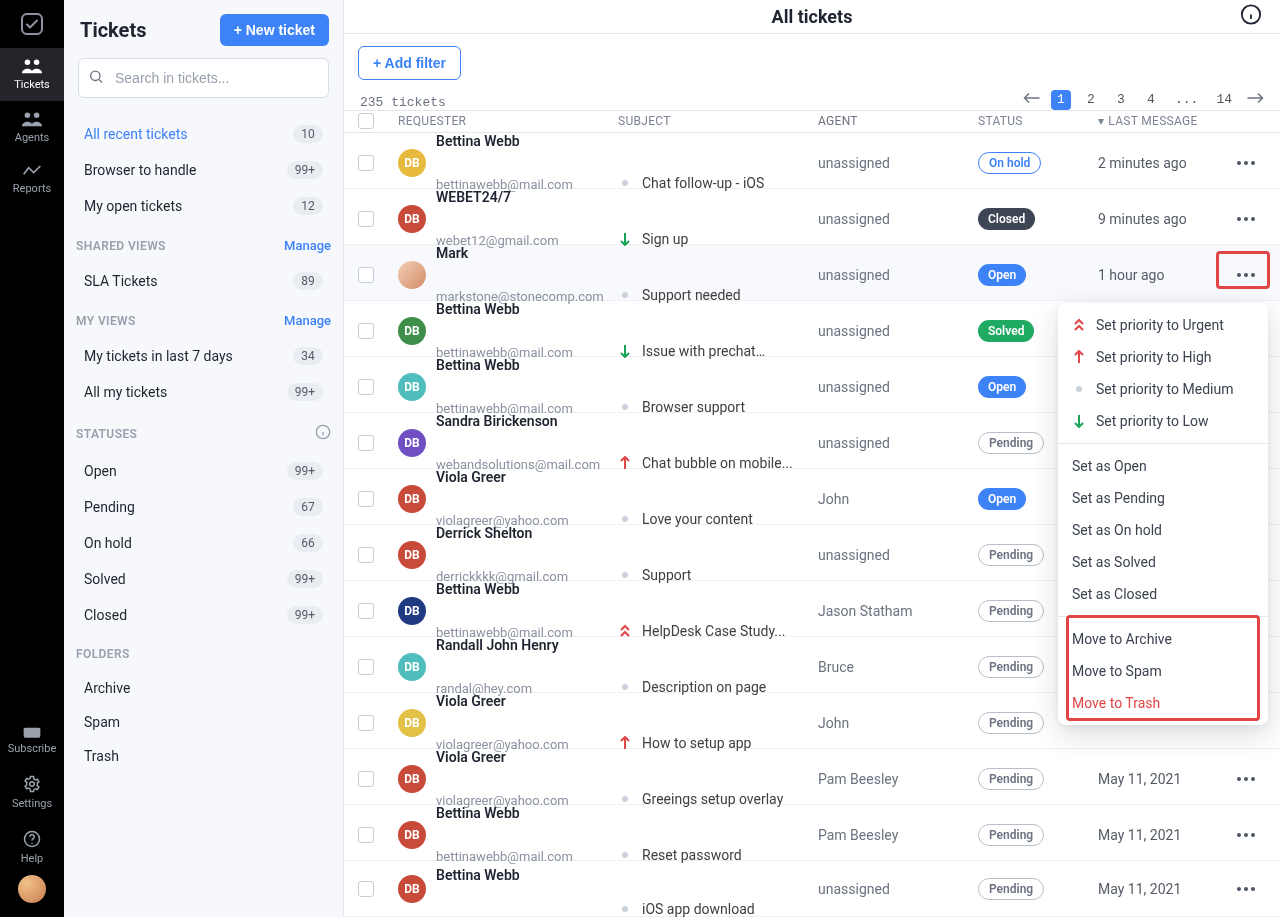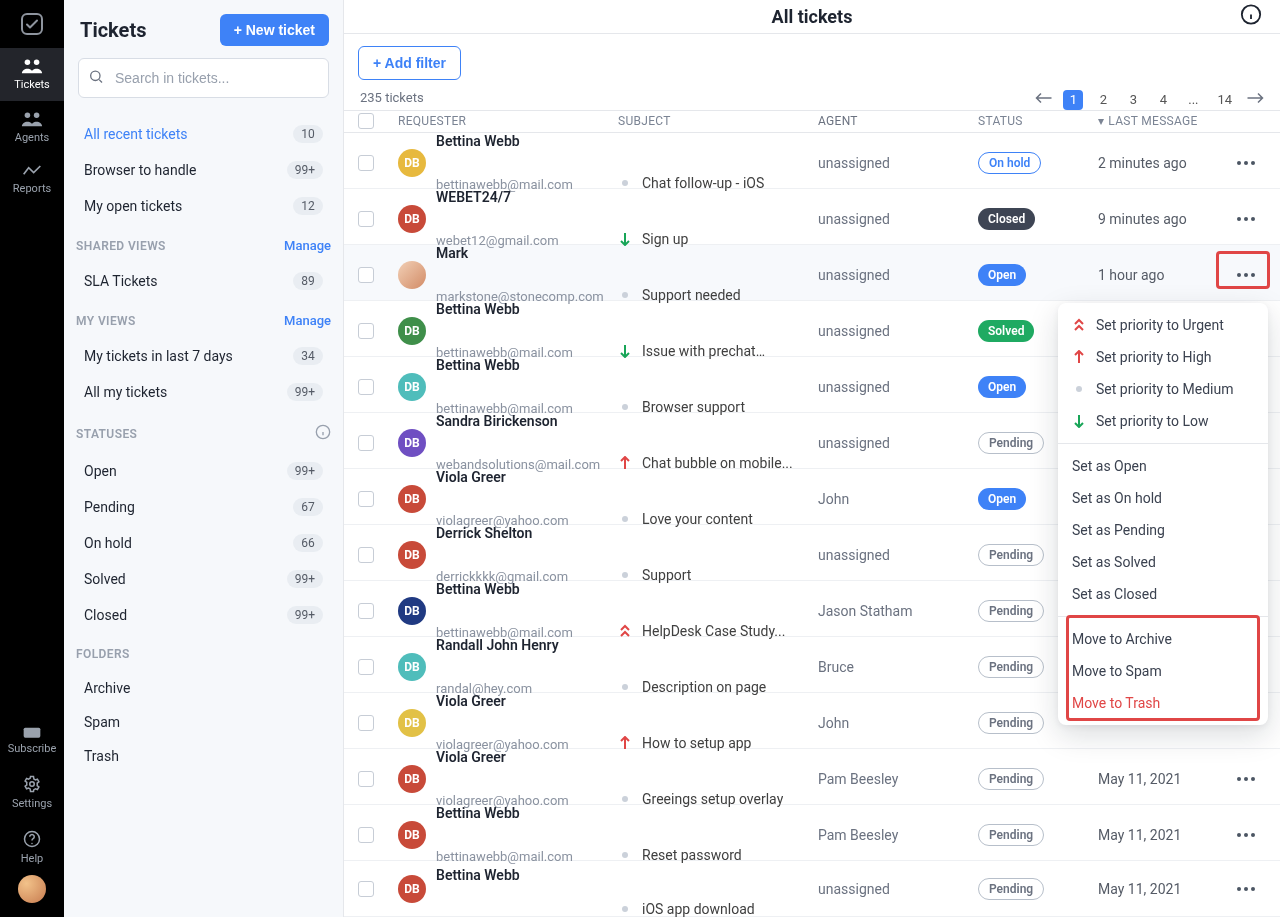--- a/index.html
+++ b/index.html
@@ -36,21 +36,21 @@
   .nav-item .count{background:var(--chip);color:#555b66;border-radius:12px;font-size:12px;padding:2px 8px;min-width:30px;text-align:center;}
   .side-scroll{flex:1;overflow:auto;}
 
   
   .main{flex:1;display:flex;flex-direction:column;min-width:0;}
   .top{height:54px;display:flex;align-items:center;justify-content:center;position:relative;border-bottom:1px solid var(--line);}
   .top .title{font-size:18px;font-weight:700;}
   .top .info{position:absolute;right:18px;top:50%;transform:translateY(-50%);color:#1e2430;}
   .toolbar{padding:12px 14px 0 14px;}
   .add-filter{border:1px solid var(--blue);color:var(--blue);background:#fff;border-radius:6px;padding:8px 14px;font-size:14px;font-weight:600;cursor:pointer;}
-  .meta-row{display:flex;align-items:flex-start;justify-content:space-between;margin-top:10px;padding:0 2px;color:var(--muted);font-size:13px;}
+  .meta-row{display:flex;align-items:flex-end;justify-content:space-between;margin-top:10px;padding:0 2px;color:var(--muted);font-size:13px;font-family:Liberation Mono, monospace;}
   .pager{display:flex;align-items:center;gap:10px;color:#555;}
   .pager .pnum{min-width:20px;height:20px;line-height:20px;border-radius:4px;text-align:center;padding:0 4px;color:#555;}
   .pager .pnum.active{background:var(--blue);color:#fff;}
   .pager .arrow{color:#6b7280;}
 
   
   .thead{display:grid;grid-template-columns:40px 220px 200px 160px 120px 1fr 40px;align-items:center;border-top:1px solid var(--line);border-bottom:1px solid var(--line);padding:0 14px;height:36px;color:#7b8494;font-size:12px;letter-spacing:.3px;font-weight:400;}
   .thead .sort{display:inline-flex;align-items:center;gap:4px;}
   .rows{overflow:visible;}
   .row{display:grid;grid-template-columns:40px 220px 200px 160px 120px 1fr 40px;align-items:center;padding:0 14px;height:56px;border-bottom:1px solid var(--line2);}
@@ -429,24 +429,24 @@
                     <path d="M6 1v12M2 9l4 4 4-4"></path>
                   </svg>
                 </span>
                 <span>Set priority to Low</span>
               </div>
               <div class="sep"></div>
               <div class="mi">
                 <span>Set as Open</span>
               </div>
               <div class="mi">
+                <span>Set as Pending</span>
+              </div>
+              <div class="mi">
                 <span>Set as On hold</span>
-              </div>
-              <div class="mi">
-                <span>Set as Pending</span>
               </div>
               <div class="mi">
                 <span>Set as Solved</span>
               </div>
               <div class="mi">
                 <span>Set as Closed</span>
               </div>
               <div class="sep"></div>
               <div class="mi">
                 <span>Move to Archive</span>

